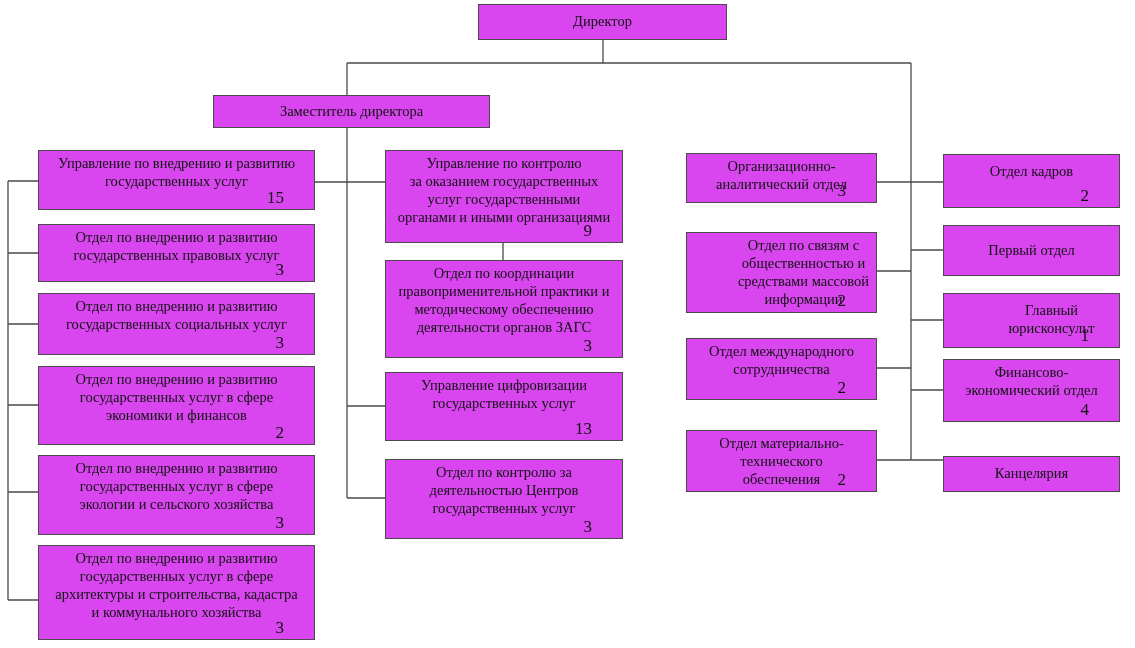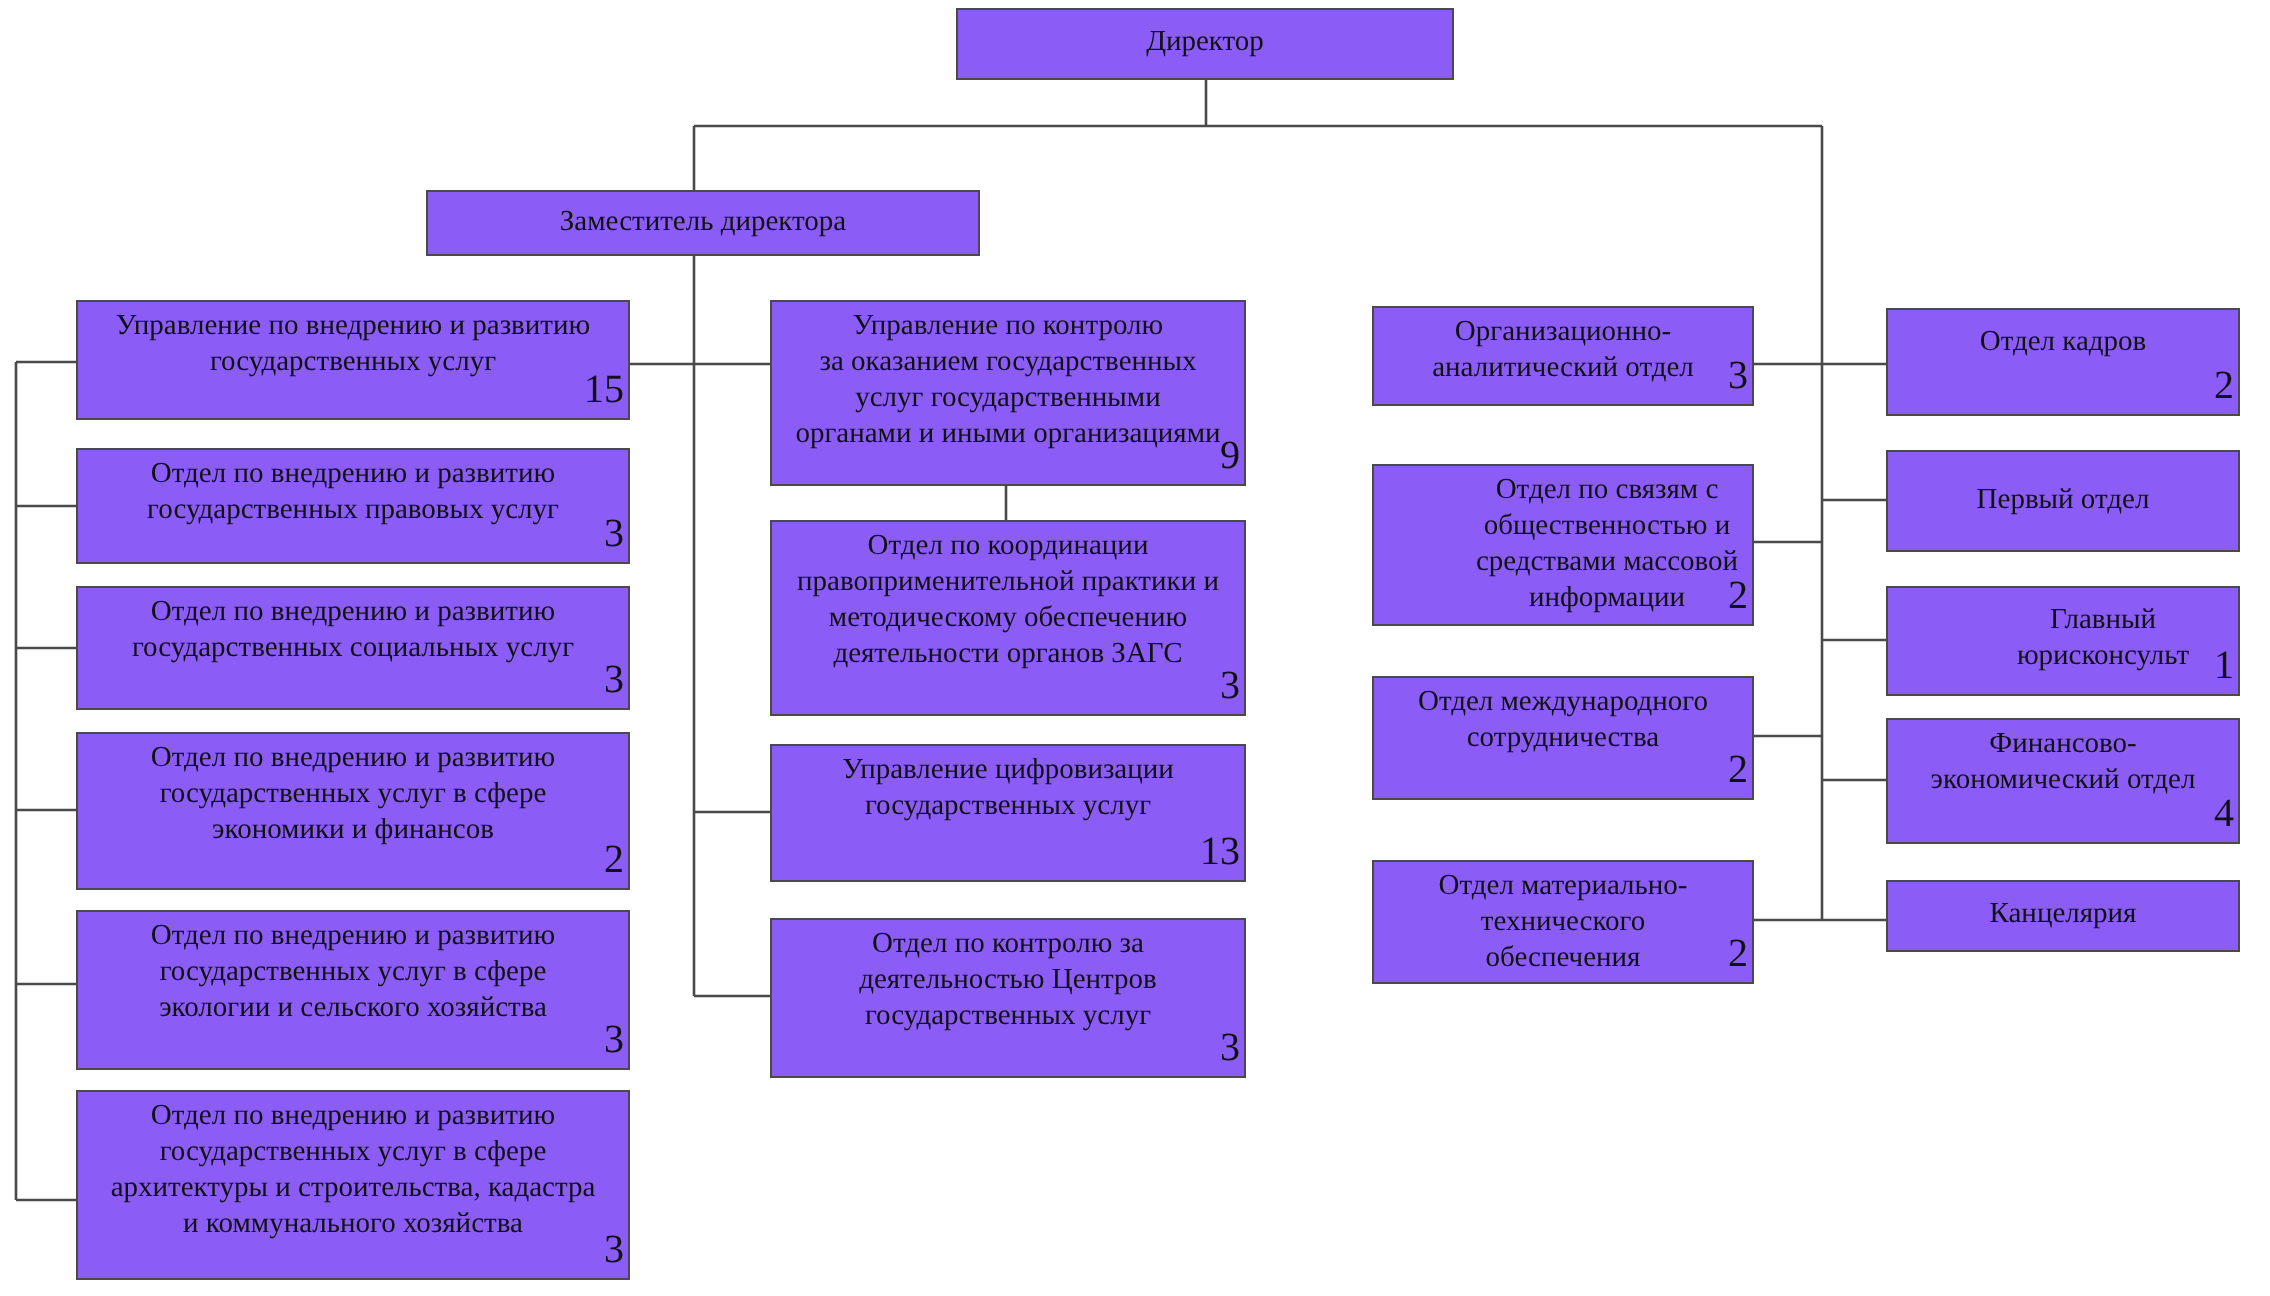--- a/index.html
+++ b/index.html
@@ -19,43 +19,43 @@
   .lines-svg {
     position: absolute;
     left: 0;
     top: 0;
     width: 1135px;
     height: 648px;
   }
   .box {
     position: absolute;
     box-sizing: border-box;
-    background: #8b5cf6;
+    background: #d946ef;
     border: 1.4px solid #4a4a4a;
     text-align: center;
     font-size: 14.5px;
     line-height: 1.24;
   }
   .box .label {
     display: block;
     padding: 4px 3px 0 3px;
     white-space: pre-line;
   }
   .box.vcenter {
     display: flex;
     align-items: center;
     justify-content: center;
   }
   .box.vcenter .label { padding: 0 3px; }
   .box.pt8 .label { padding-top: 8px; }
   .box .num {
     position: absolute;
-    right: 2px;
+    right: 30px;
     bottom: 1px;
-    font-size: 20px;
+    font-size: 17px;
   }
 </style>
 </head>
 <body>
 
 <div class="chart">
 
   <svg class="lines-svg" viewBox="0 0 1135 648" xmlns="http://www.w3.org/2000/svg">
     <path fill="none" stroke="#4a4a4a" stroke-width="1.3" d="
       M603 40 V63
@@ -185,17 +185,17 @@
   </div>
   <div class="box pt8" style="left:943px; top:293px; width:177px; height:55px;padding-left:40px;">
     <span class="label">Главный юрисконсульт</span>
     <span class="num">1</span>
   </div>
   <div class="box" style="left:943px; top:359px; width:177px; height:63px;">
     <span class="label">Финансово-
 экономический отдел</span>
     <span class="num">4</span>
   </div>
-  <div class="box vcenter" style="left:943px; top:440px; width:177px; height:36px;">
+  <div class="box vcenter" style="left:943px; top:456px; width:177px; height:36px;">
     <span class="label">Канцелярия</span>
   </div>
 
 </div>
 
 </body></html>

